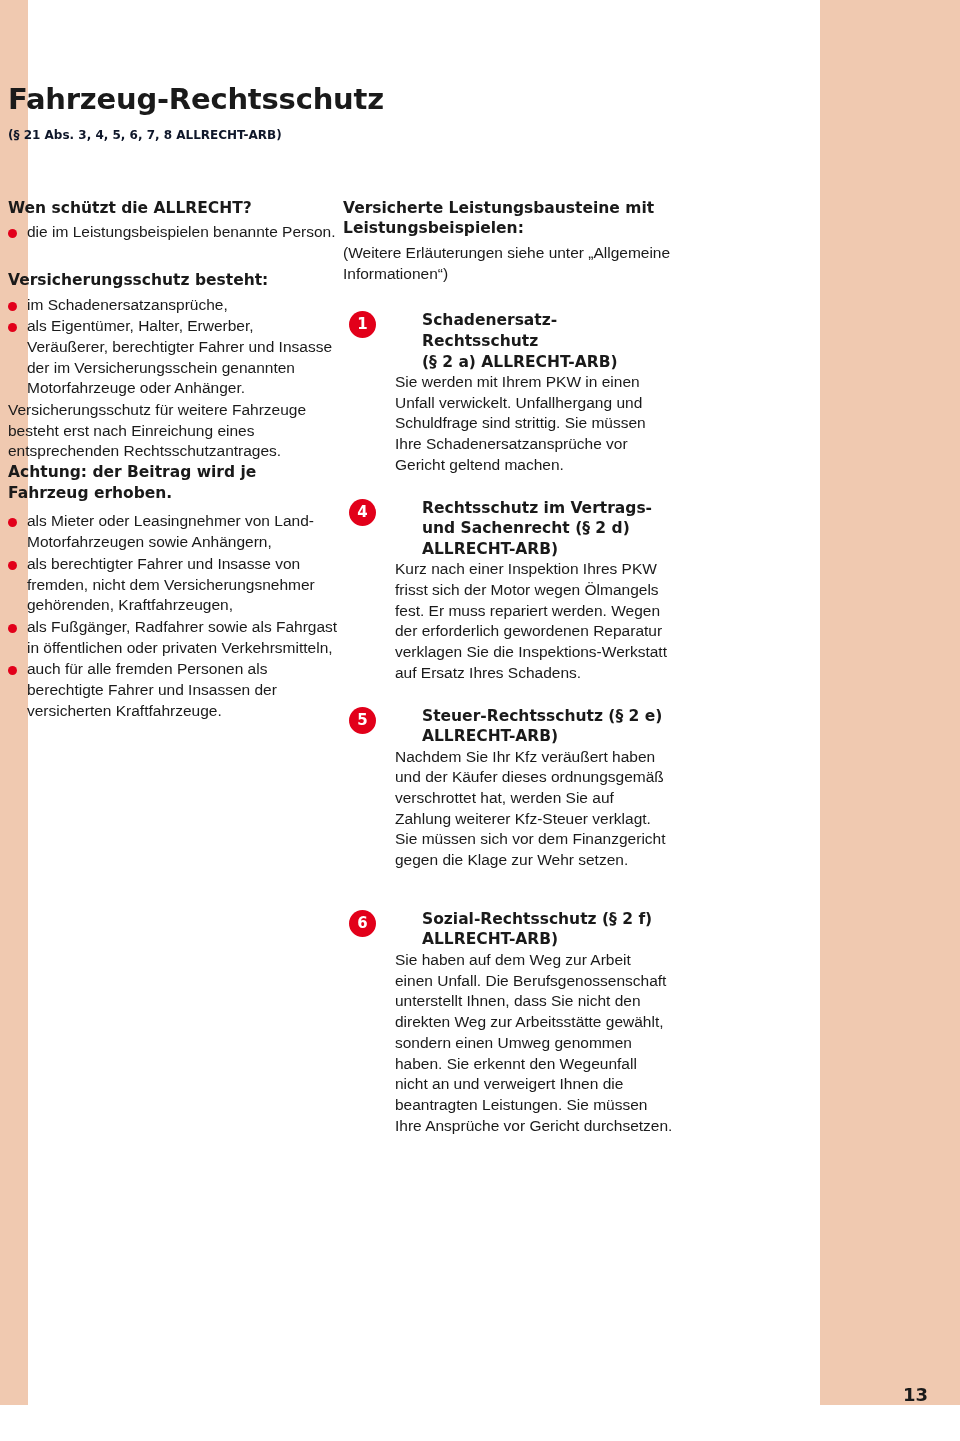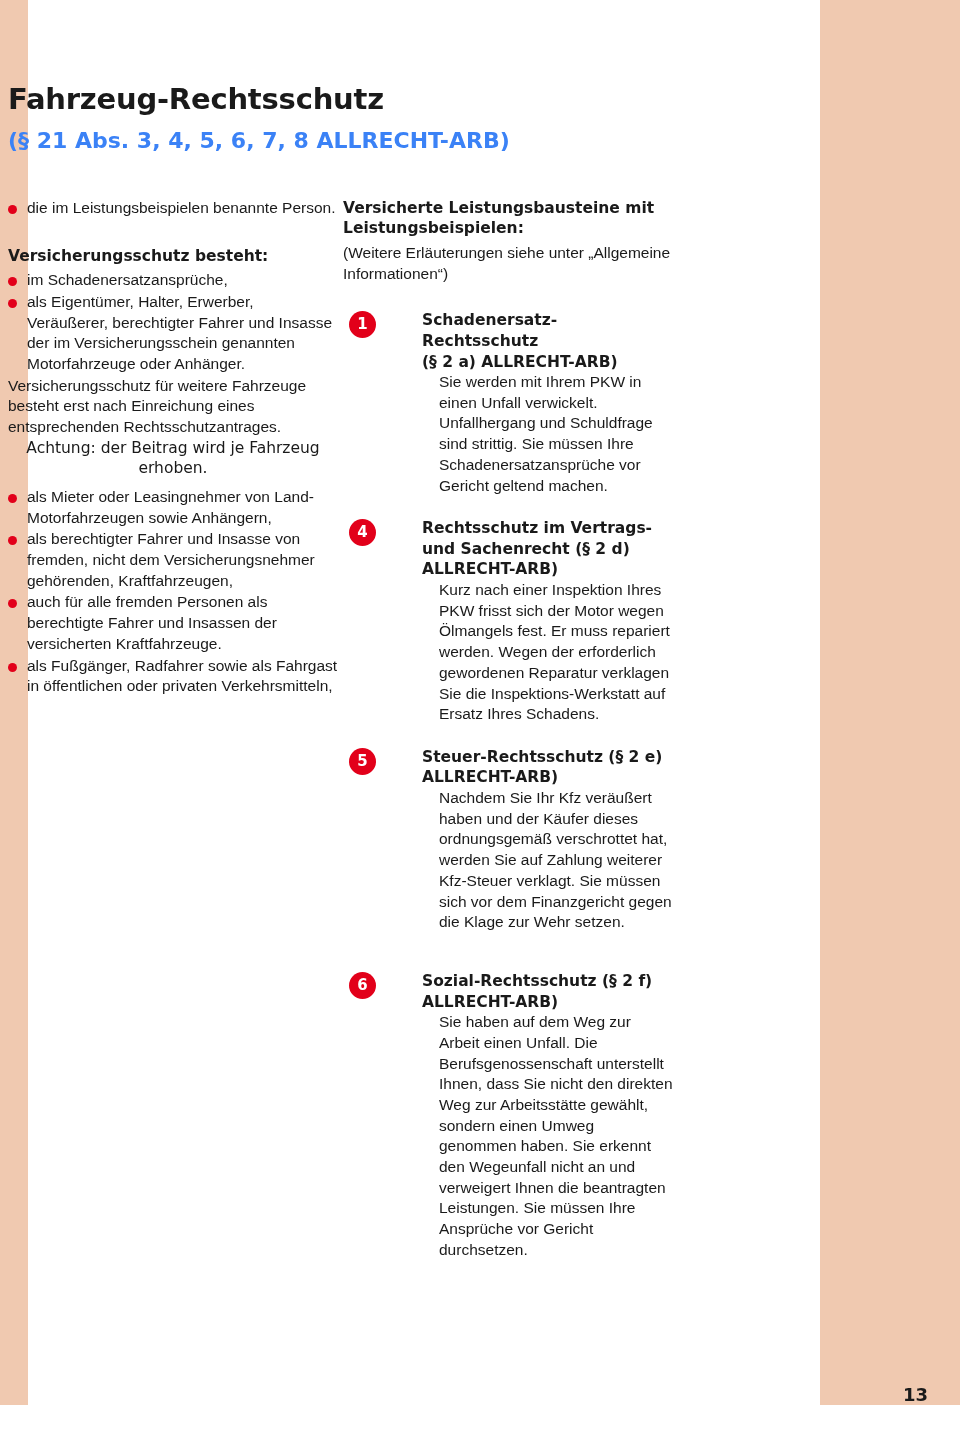--- a/index.html
+++ b/index.html
@@ -59,23 +59,23 @@
     font-weight: bold;
     color: #1a1a1a;
     letter-spacing: -0.2px;
     font-family: "DejaVu Sans", sans-serif;
   }
   .doc-subtitle {
     position: absolute;
     left: 8px;
     top: 128px;
     width: 720px;
-    font-size: 22px;
-    font-weight: bold;
-    color: #3b82f6;
+    font-size: 12px;
+    font-weight: bold;
+    color: #0f172a;
     font-family: "DejaVu Sans", sans-serif;
   }
 
   
   .col-left {
     position: absolute;
     left: 8px;
     top: 198px;
     width: 330px;
   }
@@ -95,23 +95,22 @@
     margin-bottom: 4px;
   }
 
   .para {
     font-size: 15.5px;
     color: #1a1a1a;
     line-height: 1.335;
     margin: 0;
   }
   .para.bold {
-    font-weight: normal;
-    font-family: "DejaVu Sans", sans-serif;
-    text-align: center;
+    font-weight: bold;
+    font-family: "DejaVu Sans", sans-serif;
   }
   .gap-s { height: 8px; }
   .gap-m { height: 16px; }
   .gap-l { height: 26px; }
 
   
   ul.bullets {
     list-style: none;
     margin: 0;
     padding: 0;
@@ -165,21 +164,20 @@
     color: #1a1a1a;
     line-height: 1.33;
     white-space: pre-line;
     margin-left: 27px;
   }
   .benefit .b-body {
     font-size: 15.5px;
     color: #1a1a1a;
     line-height: 1.335;
     margin-top: 0;
-    margin-left: 44px;
   }
 
   .page-number {
     position: absolute;
     right: 32px;
     bottom: 36px;
     font-size: 18px;
     font-weight: bold;
     color: #1a1a1a;
     font-family: "DejaVu Sans", sans-serif;
@@ -192,42 +190,43 @@
 
   <div class="left-band"></div>
   <div class="right-band"></div>
   <div class="bottom-band"></div>
 
   <div class="doc-title">Fahrzeug-Rechtsschutz</div>
   <div class="doc-subtitle">(§ 21 Abs. 3, 4, 5, 6, 7, 8 ALLRECHT-ARB)</div>
 
   <div class="col-left">
 
+    <div class="section-head">Wen schützt die ALLRECHT?</div>
     <ul class="bullets">
       <li>die im Leistungsbeispielen benannte Person.</li>
     </ul>
 
     <div class="gap-l"></div>
 
     <div class="section-head">Versicherungsschutz besteht:</div>
     <ul class="bullets">
       <li>im Schadenersatzansprüche,</li>
       <li>als Eigentümer, Halter, Erwerber, Veräußerer, berechtigter Fahrer und Insasse der im Versicherungsschein genannten Motorfahrzeuge oder Anhänger.</li>
     </ul>
 
     <p class="para">Versicherungsschutz für weitere Fahrzeuge besteht erst nach Einreichung eines entsprechenden Rechtsschutzantrages.</p>
     <p class="para bold">Achtung: der Beitrag wird je Fahrzeug erhoben.</p>
 
     <div class="gap-s"></div>
 
     <ul class="bullets">
       <li>als Mieter oder Leasingnehmer von Land-Motorfahrzeugen sowie Anhängern,</li>
       <li>als berechtigter Fahrer und Insasse von fremden, nicht dem Versicherungsnehmer gehörenden, Kraftfahrzeugen,</li>
+      <li>als Fußgänger, Radfahrer sowie als Fahrgast in öffentlichen oder privaten Verkehrsmitteln,</li>
       <li>auch für alle fremden Personen als berechtigte Fahrer und Insassen der versicherten Kraftfahrzeuge.</li>
-      <li>als Fußgänger, Radfahrer sowie als Fahrgast in öffentlichen oder privaten Verkehrsmitteln,</li>
     </ul>
   </div>
 
   <div class="col-right">
 
     <div class="section-head">Versicherte Leistungsbausteine mit Leistungsbeispielen:</div>
     <p class="para">(Weitere Erläuterungen siehe unter „Allgemeine Informationen“)</p>
 
     <div class="gap-l"></div>
 

